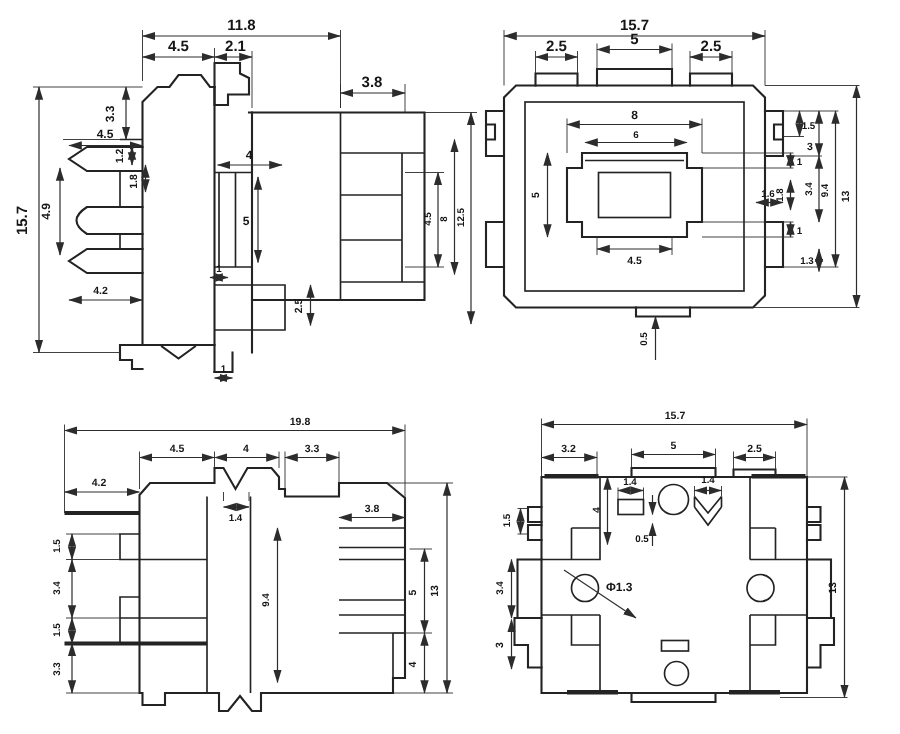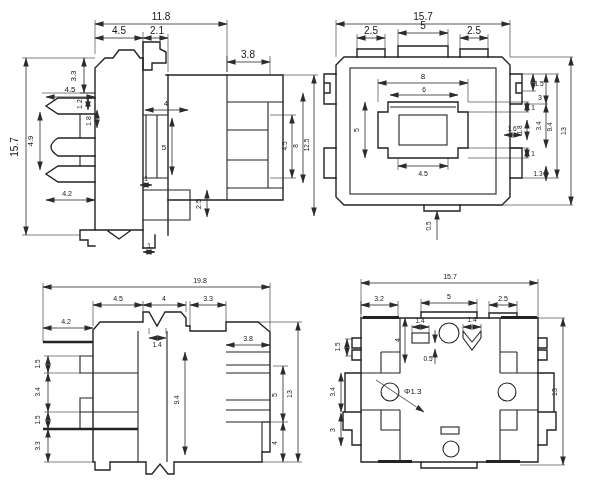--- a/index.html
+++ b/index.html
@@ -1,17 +1,17 @@
 <!DOCTYPE html>
 <html><head>
 <meta charset="utf-8">
 <style>
   html,body{margin:0;padding:0;background:#ffffff;}
   .stage{position:relative;width:600px;height:489px;background:#fff;overflow:hidden;
-         font-family:"Liberation Sans", sans-serif;}
+         font-family:"Liberation Sans", sans-serif;font-weight:bold;}
   svg{position:absolute;left:0;top:0;}
   .part{fill:none;stroke:#232323;stroke-width:1.4;stroke-linejoin:miter;stroke-linecap:square;}
   .inner{fill:none;stroke:#232323;stroke-width:1.1;}
   .lead{fill:none;stroke:#232323;stroke-width:2.6;}
   .pad{fill:#232323;stroke:none;}
   .dim{fill:none;stroke:#2c2c2c;stroke-width:0.8;}
   .ext{fill:none;stroke:#2c2c2c;stroke-width:0.6;}
   text{fill:#161616;font-family:"Liberation Sans", sans-serif;}
   .t10{font-size:10px;}
   .t8{font-size:8px;}

